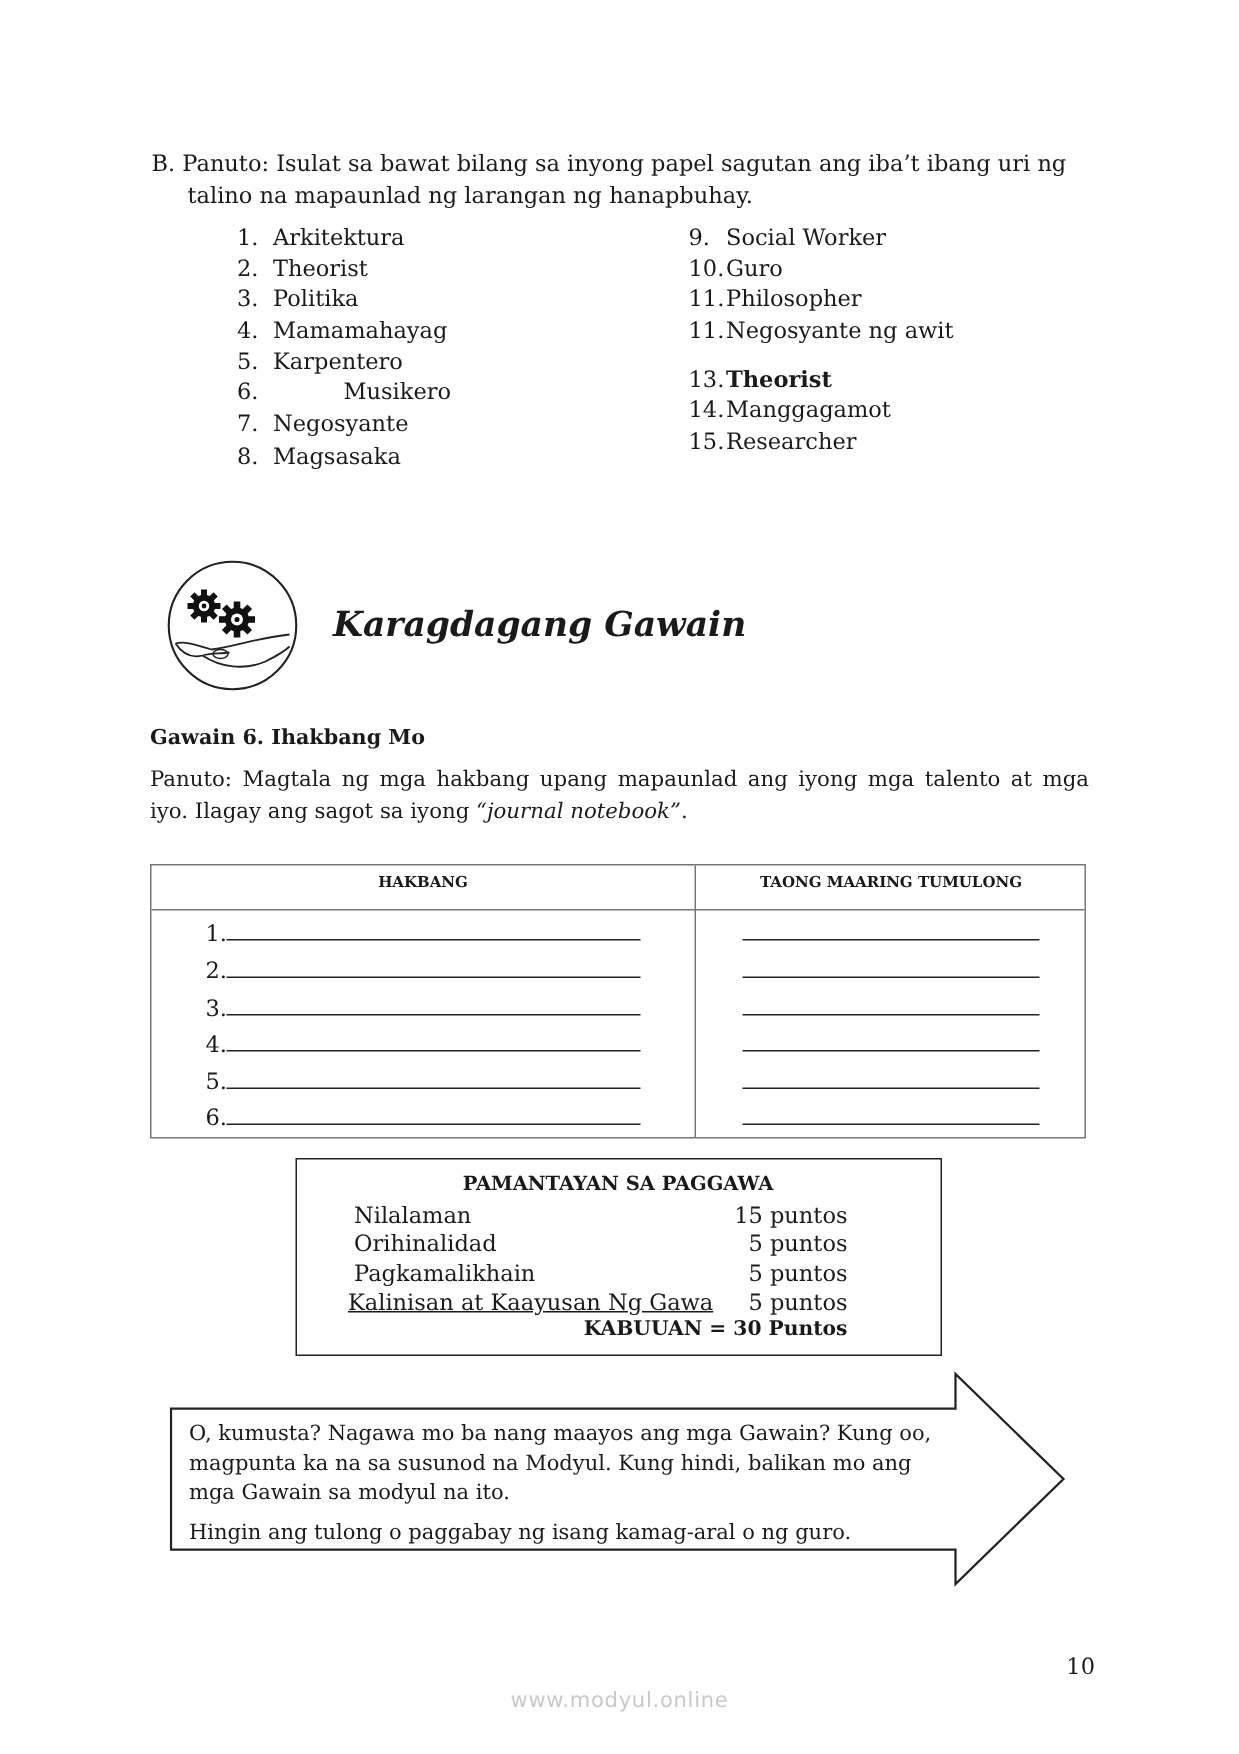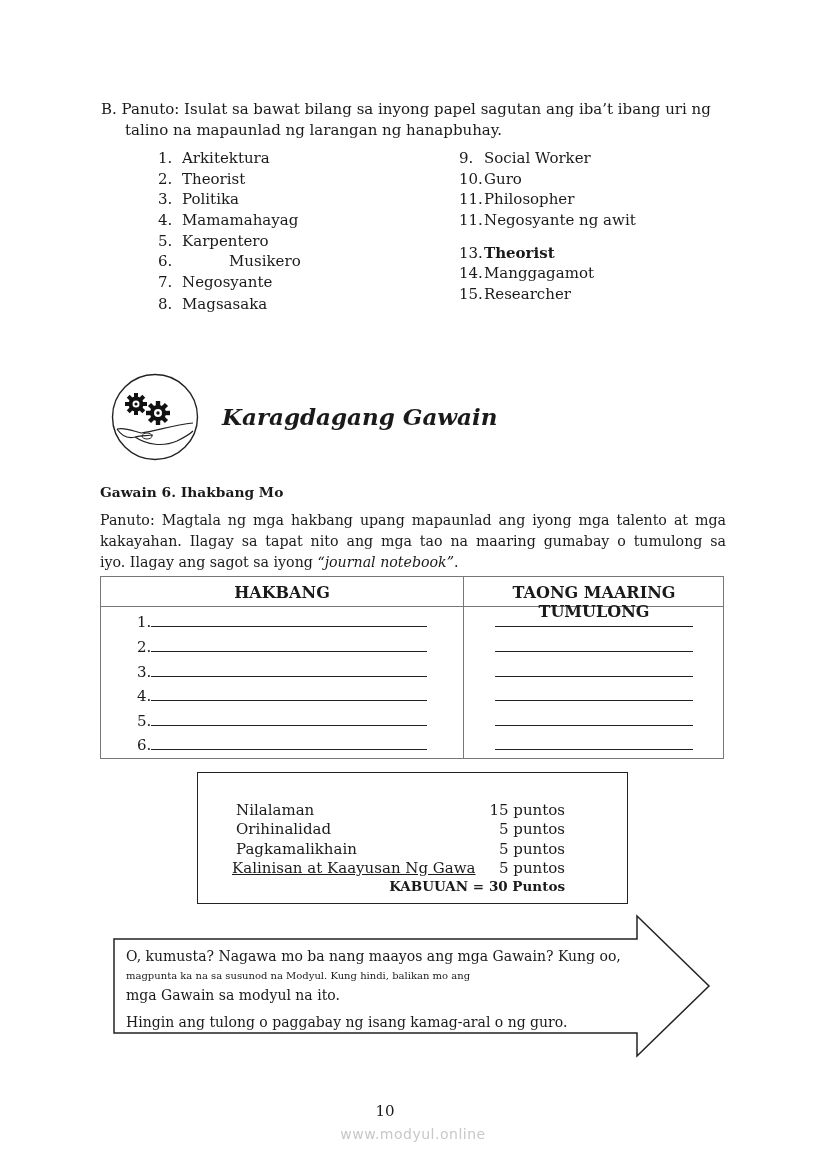--- a/index.html
+++ b/index.html
@@ -6,21 +6,21 @@
   body { width: 826px; height: 1169px; position: relative; overflow: hidden; color: #1a1a1a;
          font-family: "DejaVu Serif", "Liberation Serif", serif; }
   .abs { position: absolute; }
   .t { font-size: 15px; line-height: 20.5px; white-space: nowrap; }
   .para { font-size: 14.2px; line-height: 21px; text-align: justify; }
   .bold { font-weight: bold; }
   .section-title { font-family: "DejaVu Serif", serif; font-weight: bold; font-style: italic; font-size: 23px; }
   .table { position: absolute; left: 100px; top: 576px; width: 624px; height: 183px; border: 1px solid #777; box-sizing: border-box; }
   .table .vline { position: absolute; left: 362px; top: 0; bottom: 0; border-left: 1px solid #777; }
   .table .hline { position: absolute; left: 0; right: 0; top: 29px; border-top: 1px solid #777; }
-  .th { position: absolute; top: 6px; font-weight: bold; font-size: 16px; text-align: center; }
+  .th { position: absolute; top: 6px; font-weight: bold; font-size: 10px; text-align: center; }
   .line { position: absolute; border-bottom: 1px solid #222; height: 0; }
   .rubric { position: absolute; left: 197px; top: 772px; width: 431px; height: 132px; border: 1.5px solid #222; box-sizing: border-box; }
   .footer-url { color: #c8c8c8; font-family: "DejaVu Sans", sans-serif; font-size: 14px; letter-spacing: 0.5px; }
 </style>
 </head>
 <body>
 
 <div class="abs t" style="left:101px; top:99px;">B.  Panuto: Isulat sa bawat bilang sa inyong papel sagutan ang iba’t ibang uri ng</div>
 <div class="abs t" style="left:125px; top:120px;">talino na mapaunlad ng larangan ng hanapbuhay.</div>
 
@@ -83,21 +83,20 @@
 
     <path d="M6 56 C 14 54, 22 58, 30 60 C 45 58, 62 52, 82 50 M6 56 C 10 62, 16 66, 24 64 C 30 62, 36 63, 42 62 M24 64 C 36 72, 52 74, 66 68 C 72 65, 78 62, 82 58" fill="none" stroke="#222" stroke-width="1.2"></path>
     <ellipse cx="36" cy="63" rx="5" ry="3" fill="none" stroke="#222" stroke-width="1"></ellipse>
   </svg>
 </div>
 <div class="abs section-title" style="left:222px; top:403px;">Karagdagang Gawain</div>
 
 <div class="abs t bold" style="left:100px; top:482px; font-size:13.8px;">Gawain 6.  Ihakbang Mo</div>
 <div class="abs para" style="left:100px; top:510px; width:626px;">
   <div style="text-align-last:justify;">Panuto: Magtala ng mga hakbang upang mapaunlad ang iyong mga talento at mga</div>
-  <div style="text-align-last:justify;">kakayahan. Ilagay sa tapat nito ang mga tao na maaring gumabay o tumulong sa</div>
   <div><span>iyo. Ilagay ang sagot sa iyong </span><i>“journal notebook”</i><span>.</span></div>
 </div>
 
 <div class="table">
   <div class="vline"></div>
   <div class="hline"></div>
   <div class="th" style="left:0; width:362px;">HAKBANG</div>
   <div class="th" style="left:362px; width:262px;">TAONG MAARING TUMULONG</div>
 
   <div class="abs t" style="left:36px; top:35px;">1.</div>
@@ -119,37 +118,38 @@
   <div class="abs t" style="left:36px; top:134px;">5.</div>
   <div class="line" style="left:50px; width:276px; top:148px;"></div>
   <div class="line" style="left:394px; width:198px; top:148px;"></div>
 
   <div class="abs t" style="left:36px; top:158px;">6.</div>
   <div class="line" style="left:50px; width:276px; top:172px;"></div>
   <div class="line" style="left:394px; width:198px; top:172px;"></div>
 </div>
 
 <div class="rubric">
+  <div class="abs bold" style="left:0; width:428px; top:9px; text-align:center; font-size:13px;">PAMANTAYAN SA PAGGAWA</div>
   <div class="abs t" style="left:38px; top:27px;">Nilalaman</div>
   <div class="abs t" style="right:62px; top:27px;">15 puntos</div>
   <div class="abs t" style="left:38px; top:46px;">Orihinalidad</div>
   <div class="abs t" style="right:62px; top:46px;">5 puntos</div>
   <div class="abs t" style="left:38px; top:66px;">Pagkamalikhain</div>
   <div class="abs t" style="right:62px; top:66px;">5 puntos</div>
   <div class="abs t" style="left:34px; top:85px; width:333px; text-decoration:underline;">
     <span>Kalinisan at Kaayusan Ng Gawa</span>
     <span style="position:absolute; right:0;">5 puntos</span>
   </div>
   <div class="abs bold" style="right:62px; top:105px; font-size:13.5px;">KABUUAN = 30 Puntos</div>
 </div>
 
 <div class="abs" style="left:113px; top:914px; width:598px; height:146px;">
   <svg width="598" height="146" viewBox="0 0 598 146" style="position:absolute;left:0;top:0;">
     <polygon points="1,25 524,25 524,2 596,72 524,142 524,119 1,119" fill="#fff" stroke="#222" stroke-width="1.5"></polygon>
   </svg>
 </div>
 <div class="abs t" style="left:126px; top:946px; font-size:14px;">O, kumusta? Nagawa mo ba nang maayos ang mga Gawain? Kung oo,</div>
-<div class="abs t" style="left:126px; top:966px; font-size:10px;">magpunta ka na sa susunod na Modyul. Kung hindi, balikan mo ang</div>
+<div class="abs t" style="left:126px; top:966px; font-size:14px;">magpunta ka na sa susunod na Modyul. Kung hindi, balikan mo ang</div>
 <div class="abs t" style="left:126px; top:985px; font-size:14px;">mga Gawain sa modyul na ito.</div>
 <div class="abs t" style="left:126px; top:1012px; font-size:14px;">Hingin ang tulong o paggabay ng isang kamag-aral o ng guro.</div>
 
-<div class="abs t" style="left:0; width:730px; top:1101px; text-align:center;padding-left:20px;">10</div>
+<div class="abs t" style="left:0; width:730px; top:1101px; text-align:right;">10</div>
 <div class="abs footer-url" style="left:0; width:826px; top:1126px; text-align:center;">www.modyul.online</div>
 
 </body></html>

